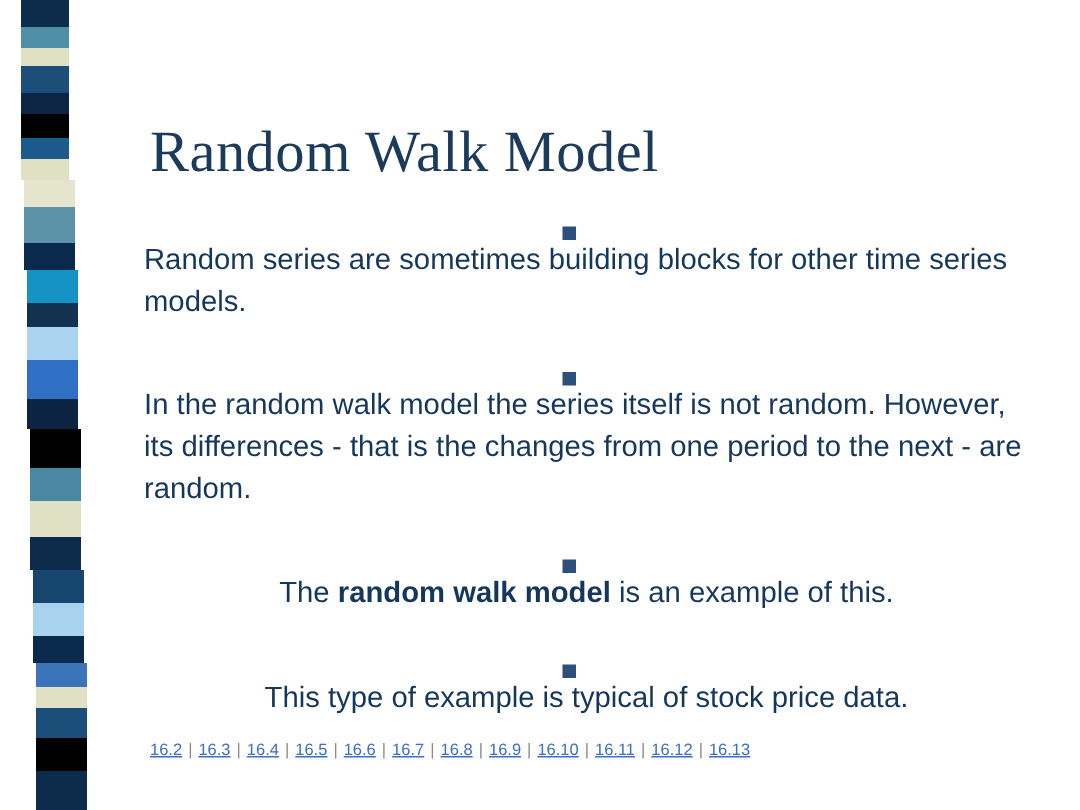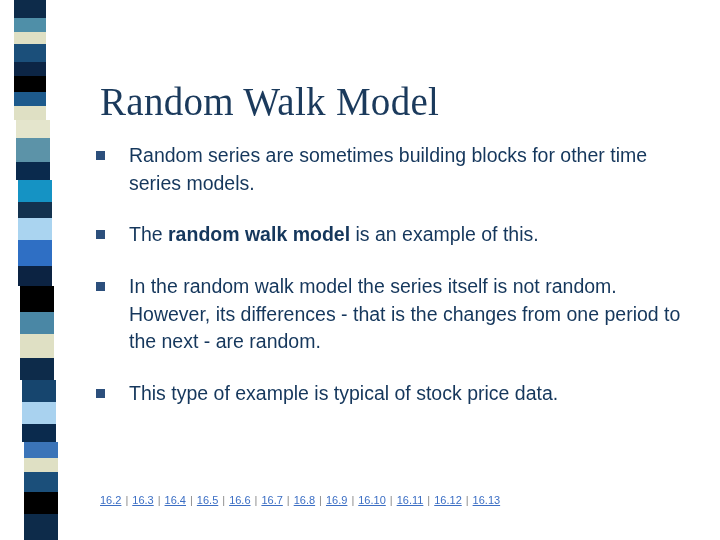--- a/index.html
+++ b/index.html
@@ -53,22 +53,23 @@
   
   .bullets {
     position: absolute;
     left: 96px;
     top: 142px;
     width: 590px;
   }
   .bullet {
     position: relative;
     display: flex;
-    align-items: flex-start;
+    align-items: center;
     margin-bottom: 24px;
+    flex-direction: column;
   }
   .bullet-marker {
     flex: 0 0 auto;
     width: 9px;
     height: 9px;
     background: #2c4f7c;
     margin-top: 9px;
     margin-right: 24px;
   }
   .bullet-text {
@@ -139,25 +140,25 @@
 
   <h1 class="title">Random Walk Model</h1>
 
   <div class="bullets">
       <div class="bullet">
         <span class="bullet-marker" style="background: rgb(44, 79, 124);"></span>
         <div class="bullet-text" style="color: rgb(21, 55, 92);"><span>Random series are sometimes building blocks for other time series models.</span></div>
       </div>
       <div class="bullet">
         <span class="bullet-marker" style="background: rgb(44, 79, 124);"></span>
-        <div class="bullet-text" style="color: rgb(21, 55, 92);"><span>The </span><b>random walk model</b><span> is an example of this.</span></div>
+        <div class="bullet-text" style="color: rgb(21, 55, 92);"><span>In the random walk model the series itself is not random. However, its differences - that is the changes from one period to the next - are random.</span></div>
       </div>
       <div class="bullet">
         <span class="bullet-marker" style="background: rgb(44, 79, 124);"></span>
-        <div class="bullet-text" style="color: rgb(21, 55, 92);"><span>In the random walk model the series itself is not random. However, its differences - that is the changes from one period to the next - are random.</span></div>
+        <div class="bullet-text" style="color: rgb(21, 55, 92);"><span>The </span><b>random walk model</b><span> is an example of this.</span></div>
       </div>
       <div class="bullet">
         <span class="bullet-marker" style="background: rgb(44, 79, 124);"></span>
         <div class="bullet-text" style="color: rgb(21, 55, 92);"><span>This type of example is typical of stock price data.</span></div>
       </div>
     </div>
 
   <div class="footer-links"><a href="#" style="color: rgb(59, 110, 196);">16.2</a><span class="footer-sep">|</span><a href="#" style="color: rgb(59, 110, 196);">16.3</a><span class="footer-sep">|</span><a href="#" style="color: rgb(59, 110, 196);">16.4</a><span class="footer-sep">|</span><a href="#" style="color: rgb(59, 110, 196);">16.5</a><span class="footer-sep">|</span><a href="#" style="color: rgb(59, 110, 196);">16.6</a><span class="footer-sep">|</span><a href="#" style="color: rgb(59, 110, 196);">16.7</a><span class="footer-sep">|</span><a href="#" style="color: rgb(59, 110, 196);">16.8</a><span class="footer-sep">|</span><a href="#" style="color: rgb(59, 110, 196);">16.9</a><span class="footer-sep">|</span><a href="#" style="color: rgb(59, 110, 196);">16.10</a><span class="footer-sep">|</span><a href="#" style="color: rgb(59, 110, 196);">16.11</a><span class="footer-sep">|</span><a href="#" style="color: rgb(59, 110, 196);">16.12</a><span class="footer-sep">|</span><a href="#" style="color: rgb(59, 110, 196);">16.13</a></div>
 
 </div>

